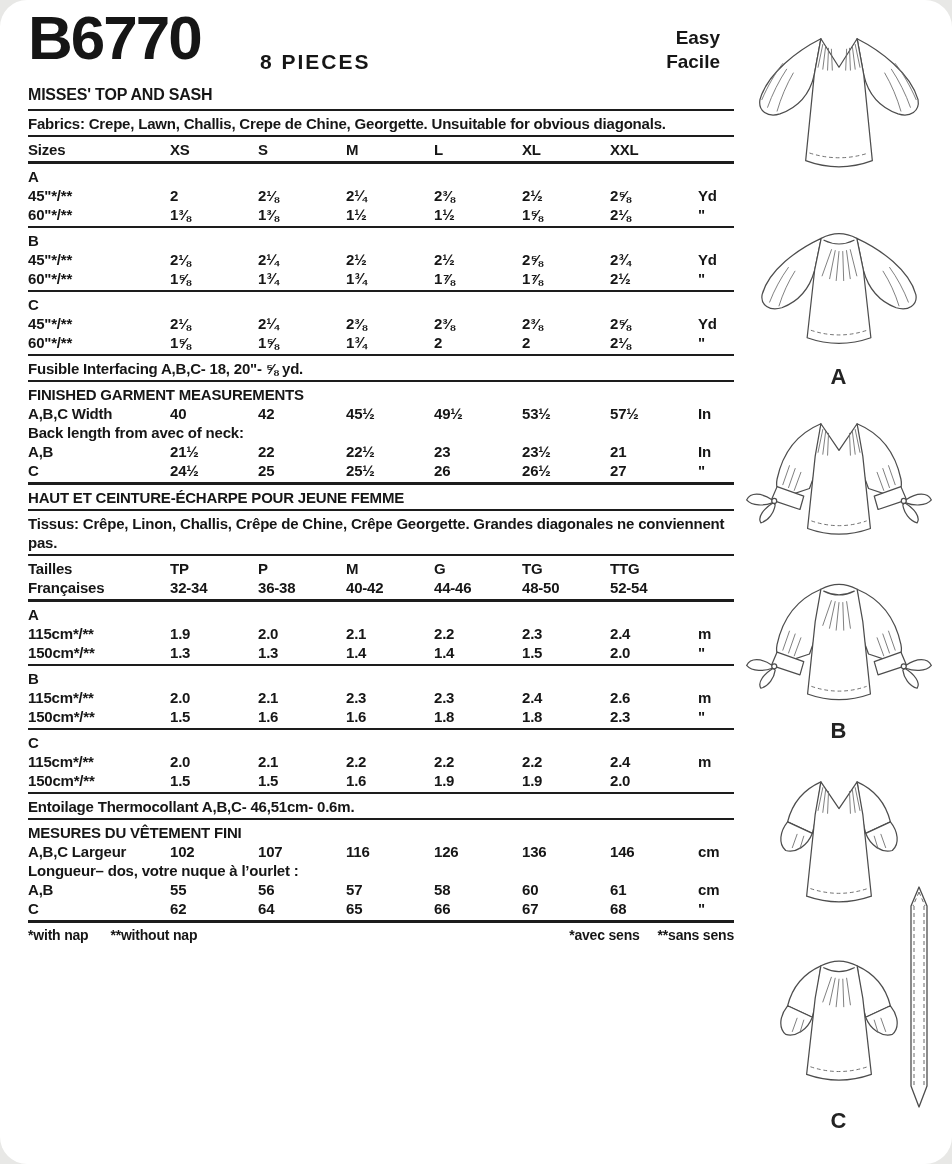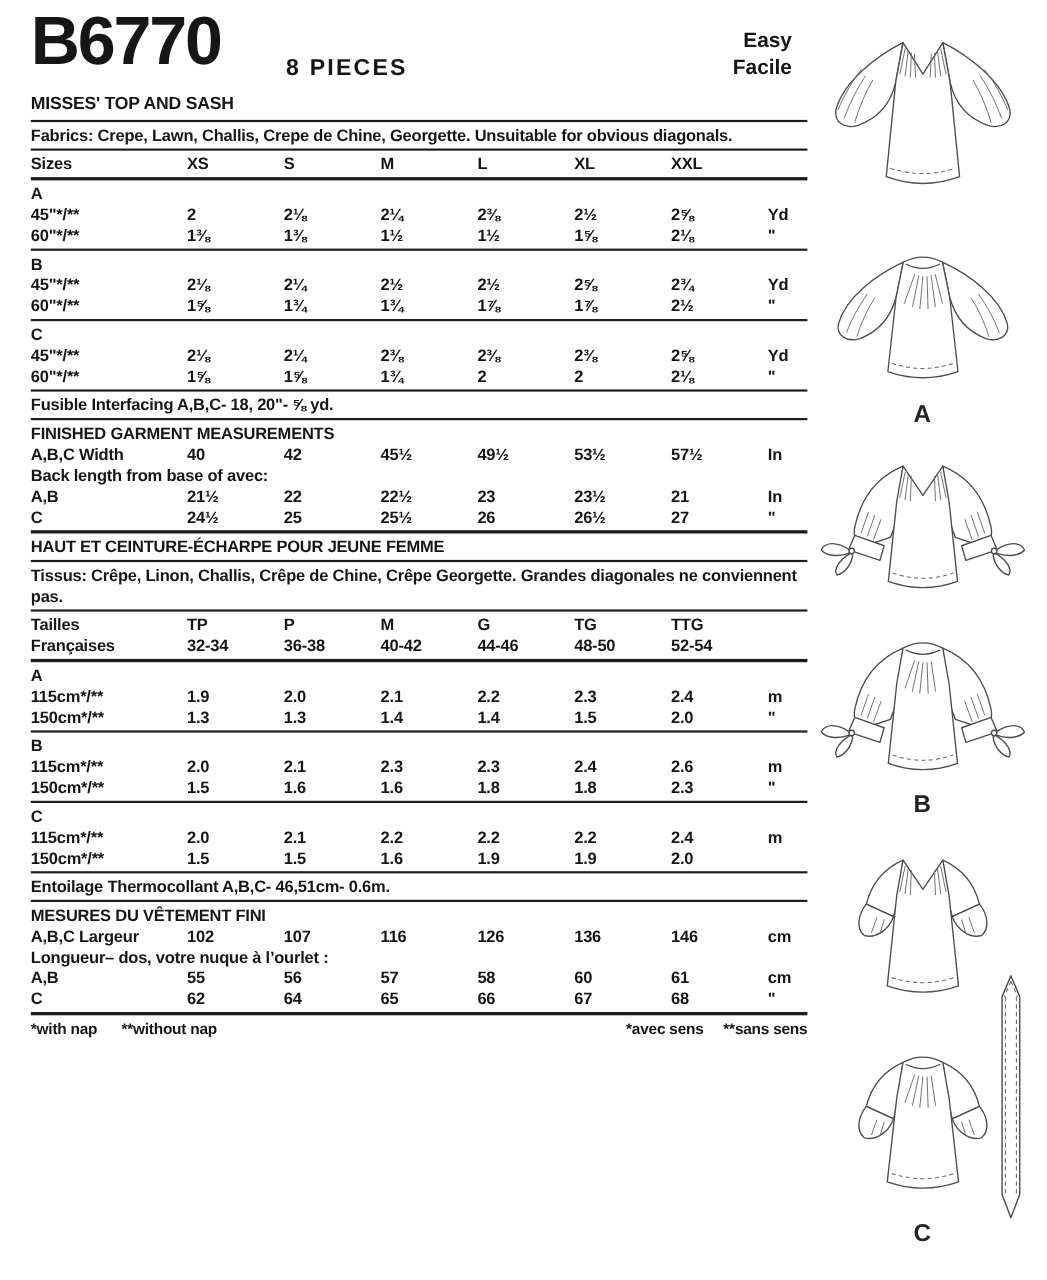--- a/index.html
+++ b/index.html
@@ -3,20 +3,21 @@
 <meta charset="utf-8">
 <style>
   html,body{margin:0;padding:0;background:#e8e8e6;}
   .page{
     position:relative;
     width:952px;height:1164px;
     background:#ffffff;
     font-family:"Liberation Sans","DejaVu Sans",sans-serif;
     color:#161616;
     overflow:hidden;
+    border-radius:27px;
   }
   
   .hdr{position:absolute;left:28px;top:6px;width:704px;height:78px;}
   .pattern-no{
     position:absolute;left:0;top:-4px;
     font-size:62px;font-weight:800;letter-spacing:-2px;
   }
   .pieces{
     position:absolute;left:232px;top:44px;
     font-size:21px;font-weight:600;letter-spacing:2px;
@@ -164,21 +165,21 @@
         <div class="trow grid data">
           <span class="c-label">A,B,C Width</span>
           <span class="c-val">40</span>
           <span class="c-val">42</span>
           <span class="c-val">45½</span>
           <span class="c-val">49½</span>
           <span class="c-val">53½</span>
           <span class="c-val">57½</span>
           <span class="c-unit">In</span>
         </div>
-        <div class="trow head">Back length from base of avec:</div>
+        <div class="trow head">Back length from avec of neck:</div>
         <div class="trow grid data">
           <span class="c-label">A,B</span>
           <span class="c-val">21½</span>
           <span class="c-val">22</span>
           <span class="c-val">22½</span>
           <span class="c-val">23</span>
           <span class="c-val">23½</span>
           <span class="c-val">21</span>
           <span class="c-unit">In</span>
         </div>

